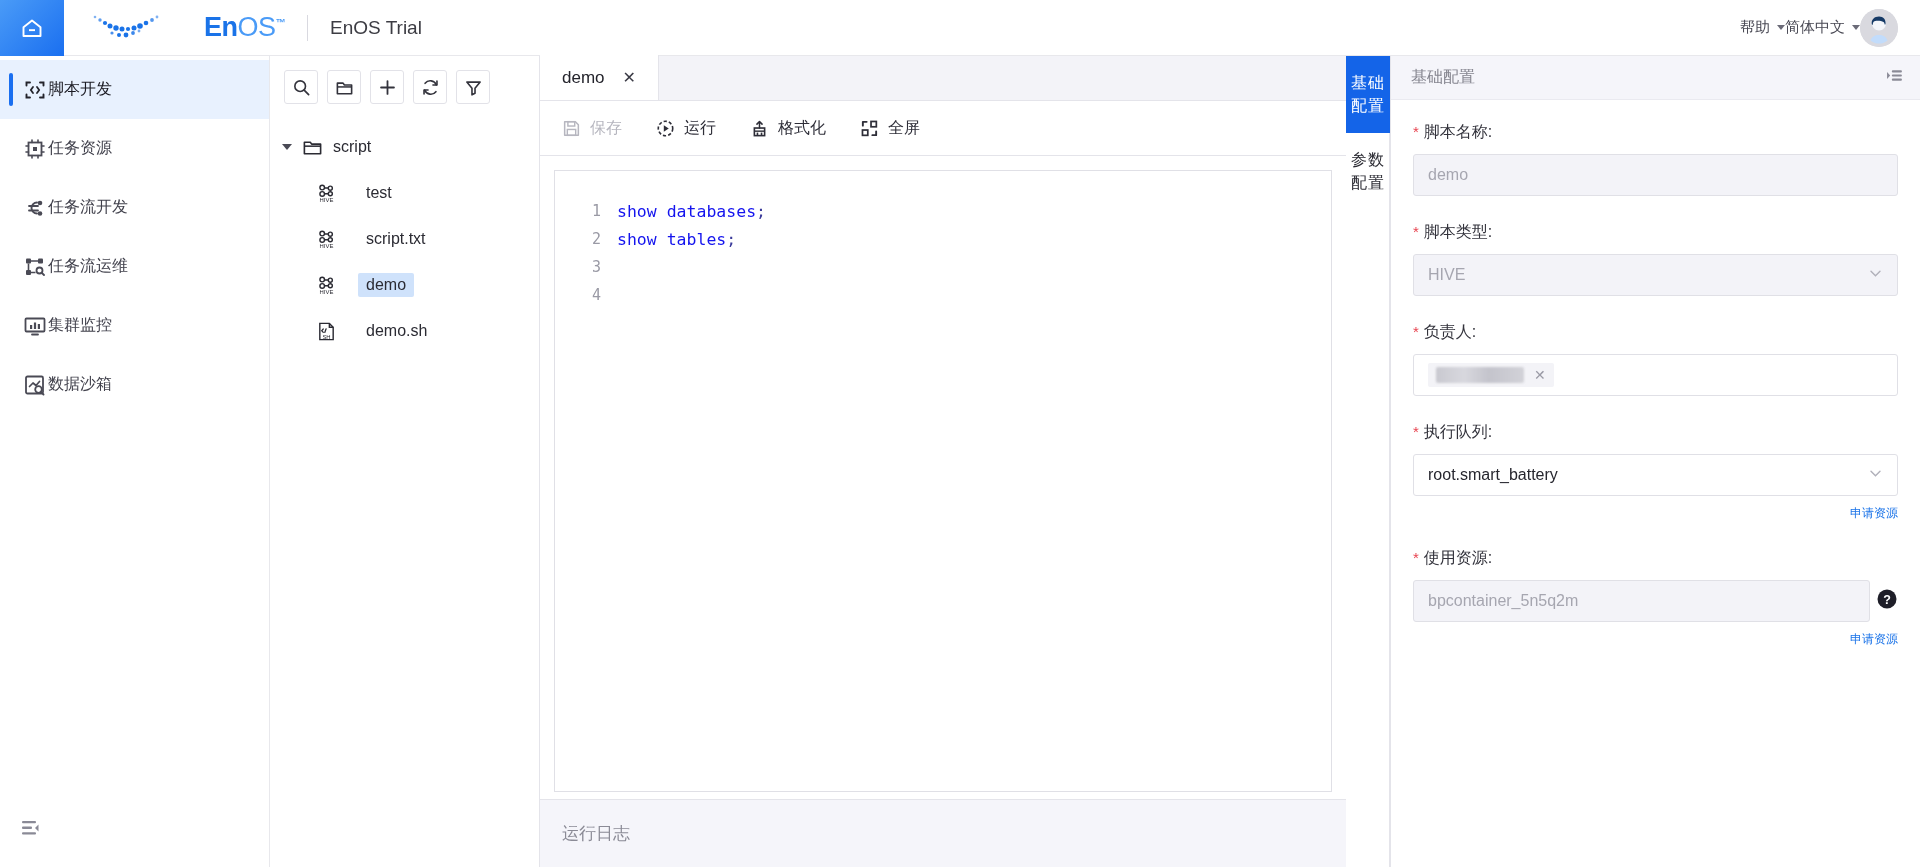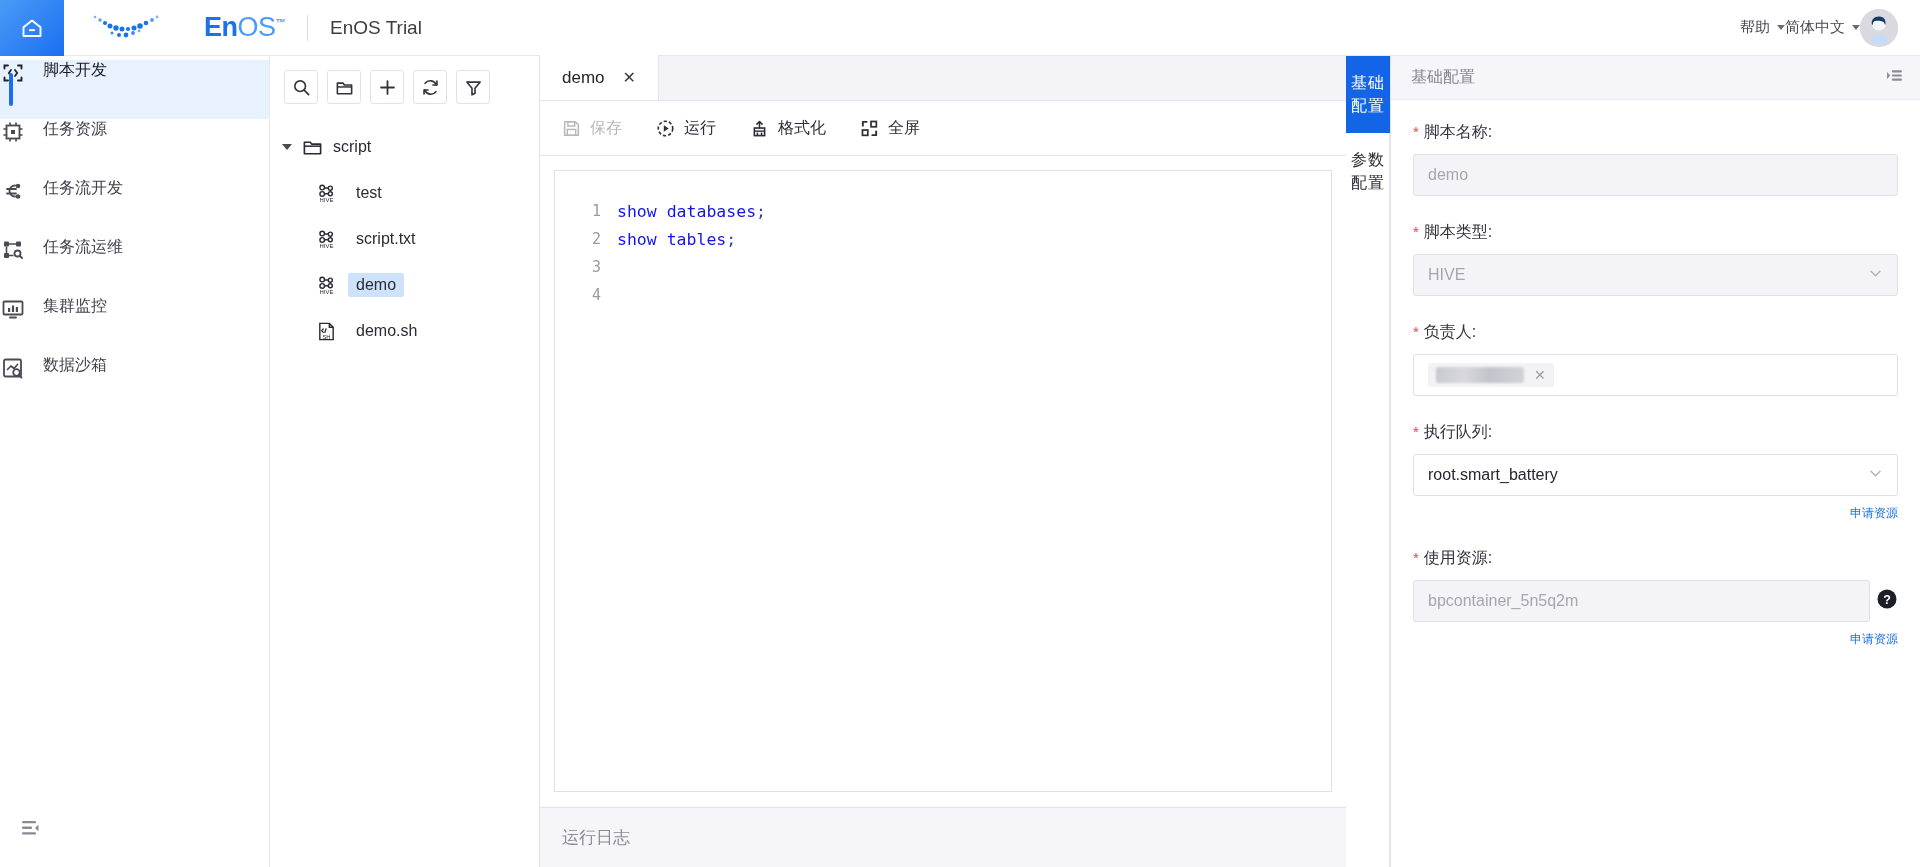--- a/index.html
+++ b/index.html
@@ -62,22 +62,22 @@
     background: #ffffff; border-right: 1px solid #e8e8ec;
   }
   .nav-head {
     height: 62px; display: flex; align-items: center;
     padding-left: 22px; gap: 17px;
     border-bottom: 1px solid #eeeef2;
   }
   .nav-head-label { font-size: 19px; color: #2b2b33; }
   .nav-list { padding-top: 4px; }
   .nav-item {
-    height: 59px; display: flex; 
-    gap: 17px; cursor: pointer; position: relative;
+    height: 59px; display: flex; align-items: center;
+    padding-left: 22px; cursor: pointer; position: relative;
   }
   .nav-item .nav-label { font-size: 16px; color: #41414c; }
   .nav-item.active { background: #e8f1fe; }
   .nav-item.active::before {
     content: ""; position: absolute; left: 9px; top: 13px;
     width: 3.5px; height: 33px; background: #1a6ff0; border-radius: 2px;
   }
   .nav-item.active .nav-label { color: #1a1a22; }
   .ico { width: 26px; height: 26px; flex: none; display: block; }
   .nav-collapse {
@@ -107,21 +107,21 @@
   .ft-arrow {
     width: 0; height: 0; border-left: 5px solid transparent;
     border-right: 5px solid transparent; border-top: 6px solid #4a4a55;
     flex: none;
   }
   .ft-child { padding-left: 46px; gap: 10px; }
   .ft-child .ft-name {
     padding: 3px 8px; border-radius: 2px;
   }
   .ft-child.selected .ft-name { background: #cfe2fb; }
-  .ft-inner { display: flex; align-items: center; gap: 11px; }
+  .ft-inner { display: flex; align-items: center; gap: 21px; }
 
   
   .editor {
     position: absolute; left: 540px; top: 56px; right: 574px; height: 811px;
     background: #f7f7fb;
   }
   .tabbar {
     height: 45px; background: #f3f3f8; display: flex; align-items: flex-end;
     border-bottom: 1px solid #e4e4ea;
   }
@@ -153,21 +153,21 @@
     width: 62px; text-align: right; padding-right: 16px;
     font-family: "DejaVu Sans Mono", "Liberation Mono", monospace;
     font-size: 15px; color: #9a9aa5; flex: none;
   }
   .ctext {
     font-family: "DejaVu Sans Mono", "Liberation Mono", monospace;
     font-size: 16.5px; color: #1414ee; white-space: pre;
   }
   .ctext .punc { color: #3a3a9a; }
   .logbar {
-    position: absolute; left: 0; bottom: 0; right: 0; height: 60px;
+    position: absolute; left: 0; bottom: 0; right: 0; height: 68px;
     background: #f5f5fa; border-top: 1px solid #e4e4ea;
     display: flex; align-items: center; padding-left: 22px;
     font-size: 17px; color: #8b8b96;
   }
 
   
   .vtabs {
     position: absolute; right: 530px; top: 56px; width: 44px; height: 811px;
     background: #ffffff; border-right: 1px solid #e4e4ea;
   }

